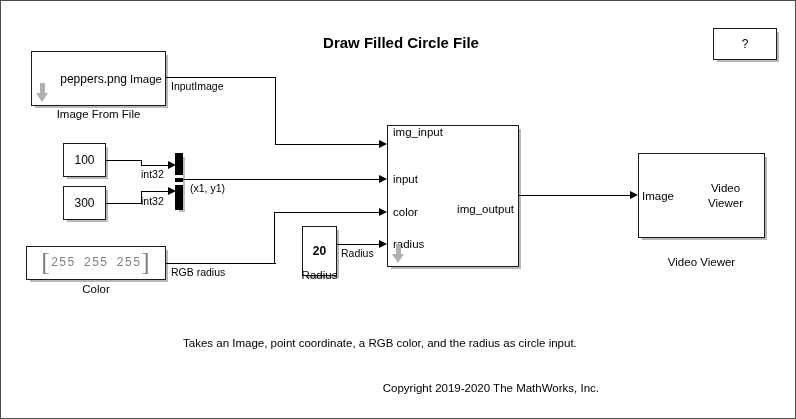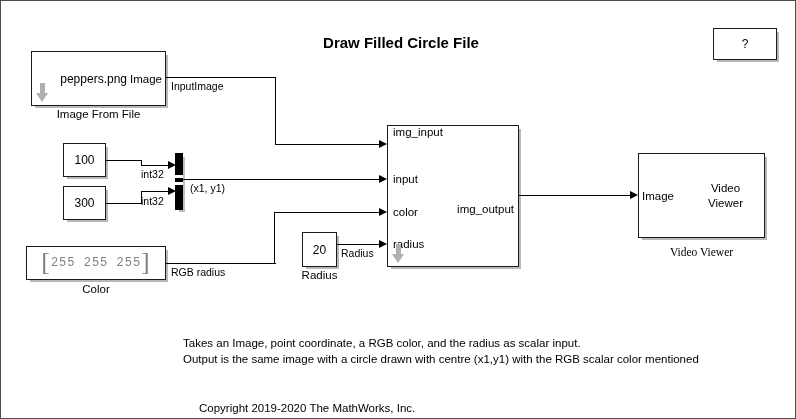--- a/index.html
+++ b/index.html
@@ -60,21 +60,21 @@
   }
   
   .colorval{
     position:absolute;left:0;right:0;top:50%;transform:translateY(-50%);
     text-align:center;font-family:"Liberation Mono","DejaVu Sans Mono",monospace;
     font-size:12px;color:#808080;white-space:nowrap;letter-spacing:1px;
   }
   .brk{font-size:26px;vertical-align:-4px;line-height:0;font-family:"Liberation Serif",serif;}
   
   .desc{position:absolute;font-size:11.5px;color:#000;white-space:nowrap;line-height:15px;}
-  .copy{position:absolute;font-size:11.5px;color:#000;white-space:nowrap;text-align:left;margin-top:20px;}
+  .copy{position:absolute;font-size:11.5px;color:#000;white-space:nowrap;text-align:right;}
   
   #help-block{position:absolute;}
 </style>
 </head>
 <body>
 
 <div id="canvas">
 
   <div id="title" style="left:270px;top:33px;width:260px;">Draw Filled Circle File</div>
 
@@ -131,21 +131,21 @@
     </div>
   </div>
   <div class="blk-label" style="left:25px;top:282px;width:140px;">Color</div>
 
   <div class="wire-h" style="left:165px;top:262px;width:110px;"></div>
   <div class="wire-v" style="left:273px;top:211px;height:52px;"></div>
   <div class="wire-h" style="left:273px;top:211px;width:106px;"></div>
   <div class="arrow" style="left:378px;top:207px;"></div>
   <div class="sig" style="left:170px;top:265px;">RGB radius</div>
 
-  <div class="blk" style="left:301px;top:231px;width:35px;height:35px;">
+  <div class="blk" style="left:301px;top:225px;width:35px;height:50px;font-weight:bold;">
     <div class="ctext">20</div>
   </div>
   <div class="blk-label" style="left:296px;top:268px;width:45px;">Radius</div>
   <div class="wire-h" style="left:336px;top:243px;width:43px;"></div>
   <div class="arrow" style="left:378px;top:239px;"></div>
   <div class="sig" style="left:340px;top:246px;">Radius</div>
 
   <div class="blk" style="left:386px;top:124px;width:132px;height:142px;">
     <div class="port" style="left:5px;top:0;">img_input</div>
     <div class="port" style="left:5px;top:47px;">input</div>
@@ -161,19 +161,18 @@
   <div class="wire-h" style="left:518px;top:194px;width:112px;"></div>
   <div class="arrow" style="left:629px;top:190px;"></div>
 
   <div class="blk" style="left:637px;top:152px;width:127px;height:85px;">
     <div class="port" style="left:3px;top:50%;transform:translateY(-50%);">Image</div>
     <div style="position:absolute;left:52px;right:4px;top:50%;transform:translateY(-50%);text-align:center;font-size:11.5px;line-height:15px;">
       <div>Video</div>
       <div>Viewer</div>
     </div>
   </div>
-  <div class="blk-label" style="left:637px;top:245px;width:127px;font-family:Liberation Serif, serif;">Video Viewer</div>
+  <div class="blk-label" style="left:637px;top:255px;width:127px;">Video Viewer</div>
 
-  <div class="desc" style="left:182px;top:335px;">Takes an Image, point coordinate, a RGB color, and the radius as scalar input.</div>
-  <div class="desc" style="left:182px;top:351px;">Output is the same image  with a circle drawn with centre (x1,y1)  with the RGB scalar color mentioned</div>
+  <div class="desc" style="left:182px;top:335px;">Takes an Image, point coordinate, a RGB color, and the radius as circle input.</div>
   <div class="copy" style="left:198px;top:381px;width:400px;">Copyright 2019-2020 The MathWorks, Inc.</div>
 
 </div>
 
 </body></html>

